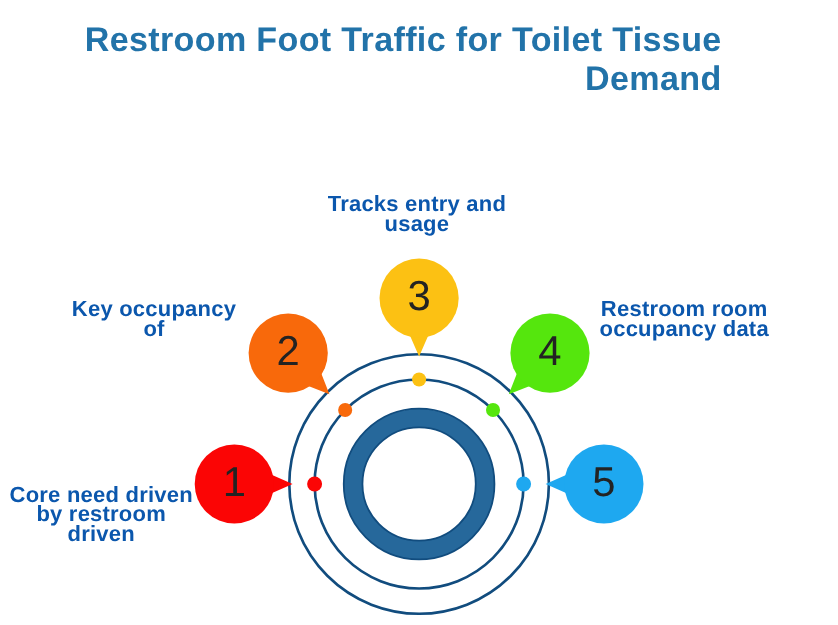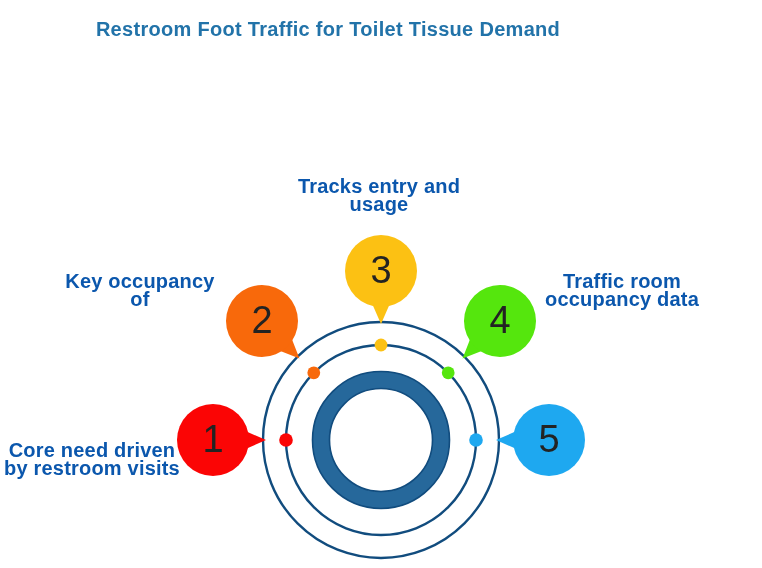--- a/index.html
+++ b/index.html
@@ -13,22 +13,22 @@
   html,body{margin:0;padding:0;}
   body{background:var(--background);font-family:"Liberation Sans",sans-serif;}
   .stage{
     position:relative;
     width:762px;height:568px;
     background:var(--background);
     overflow:hidden;
   }
   .page-title{
     position:absolute;left:0;top:18px;width:656px;
-    text-align:center;
-    font-size:20px;font-weight:700;letter-spacing:.3px;
+    text-align:right;
+    font-size:31px;font-weight:700;letter-spacing:.3px;
     color:var(--title-color);
   }
   .diagram-canvas{position:absolute;left:0;top:0;}
   .step-number{
     position:absolute;
     transform:translate(-50%,-52%);
     font-size:38px;font-weight:400;
     color:var(--number-color);
     line-height:1;
   }
@@ -99,27 +99,27 @@
   </svg>
 
   <div class="step-number n1">1</div>
   <div class="step-number n2">2</div>
   <div class="step-number n3">3</div>
   <div class="step-number n4">4</div>
   <div class="step-number n5">5</div>
 
   <div class="step-label l1">
     <div>Core need driven</div>
-    <div>by restroom visits</div>
+    <div>by restroom driven</div>
   </div>
   <div class="step-label l2">
     <div>Key occupancy of</div>
   </div>
   <div class="step-label l3">
     <div>Tracks entry and</div>
     <div>usage</div>
   </div>
   <div class="step-label l4">
-    <div>Traffic room</div>
+    <div>Restroom room</div>
     <div>occupancy data</div>
   </div>
 
 </div>
 
 </body></html>

